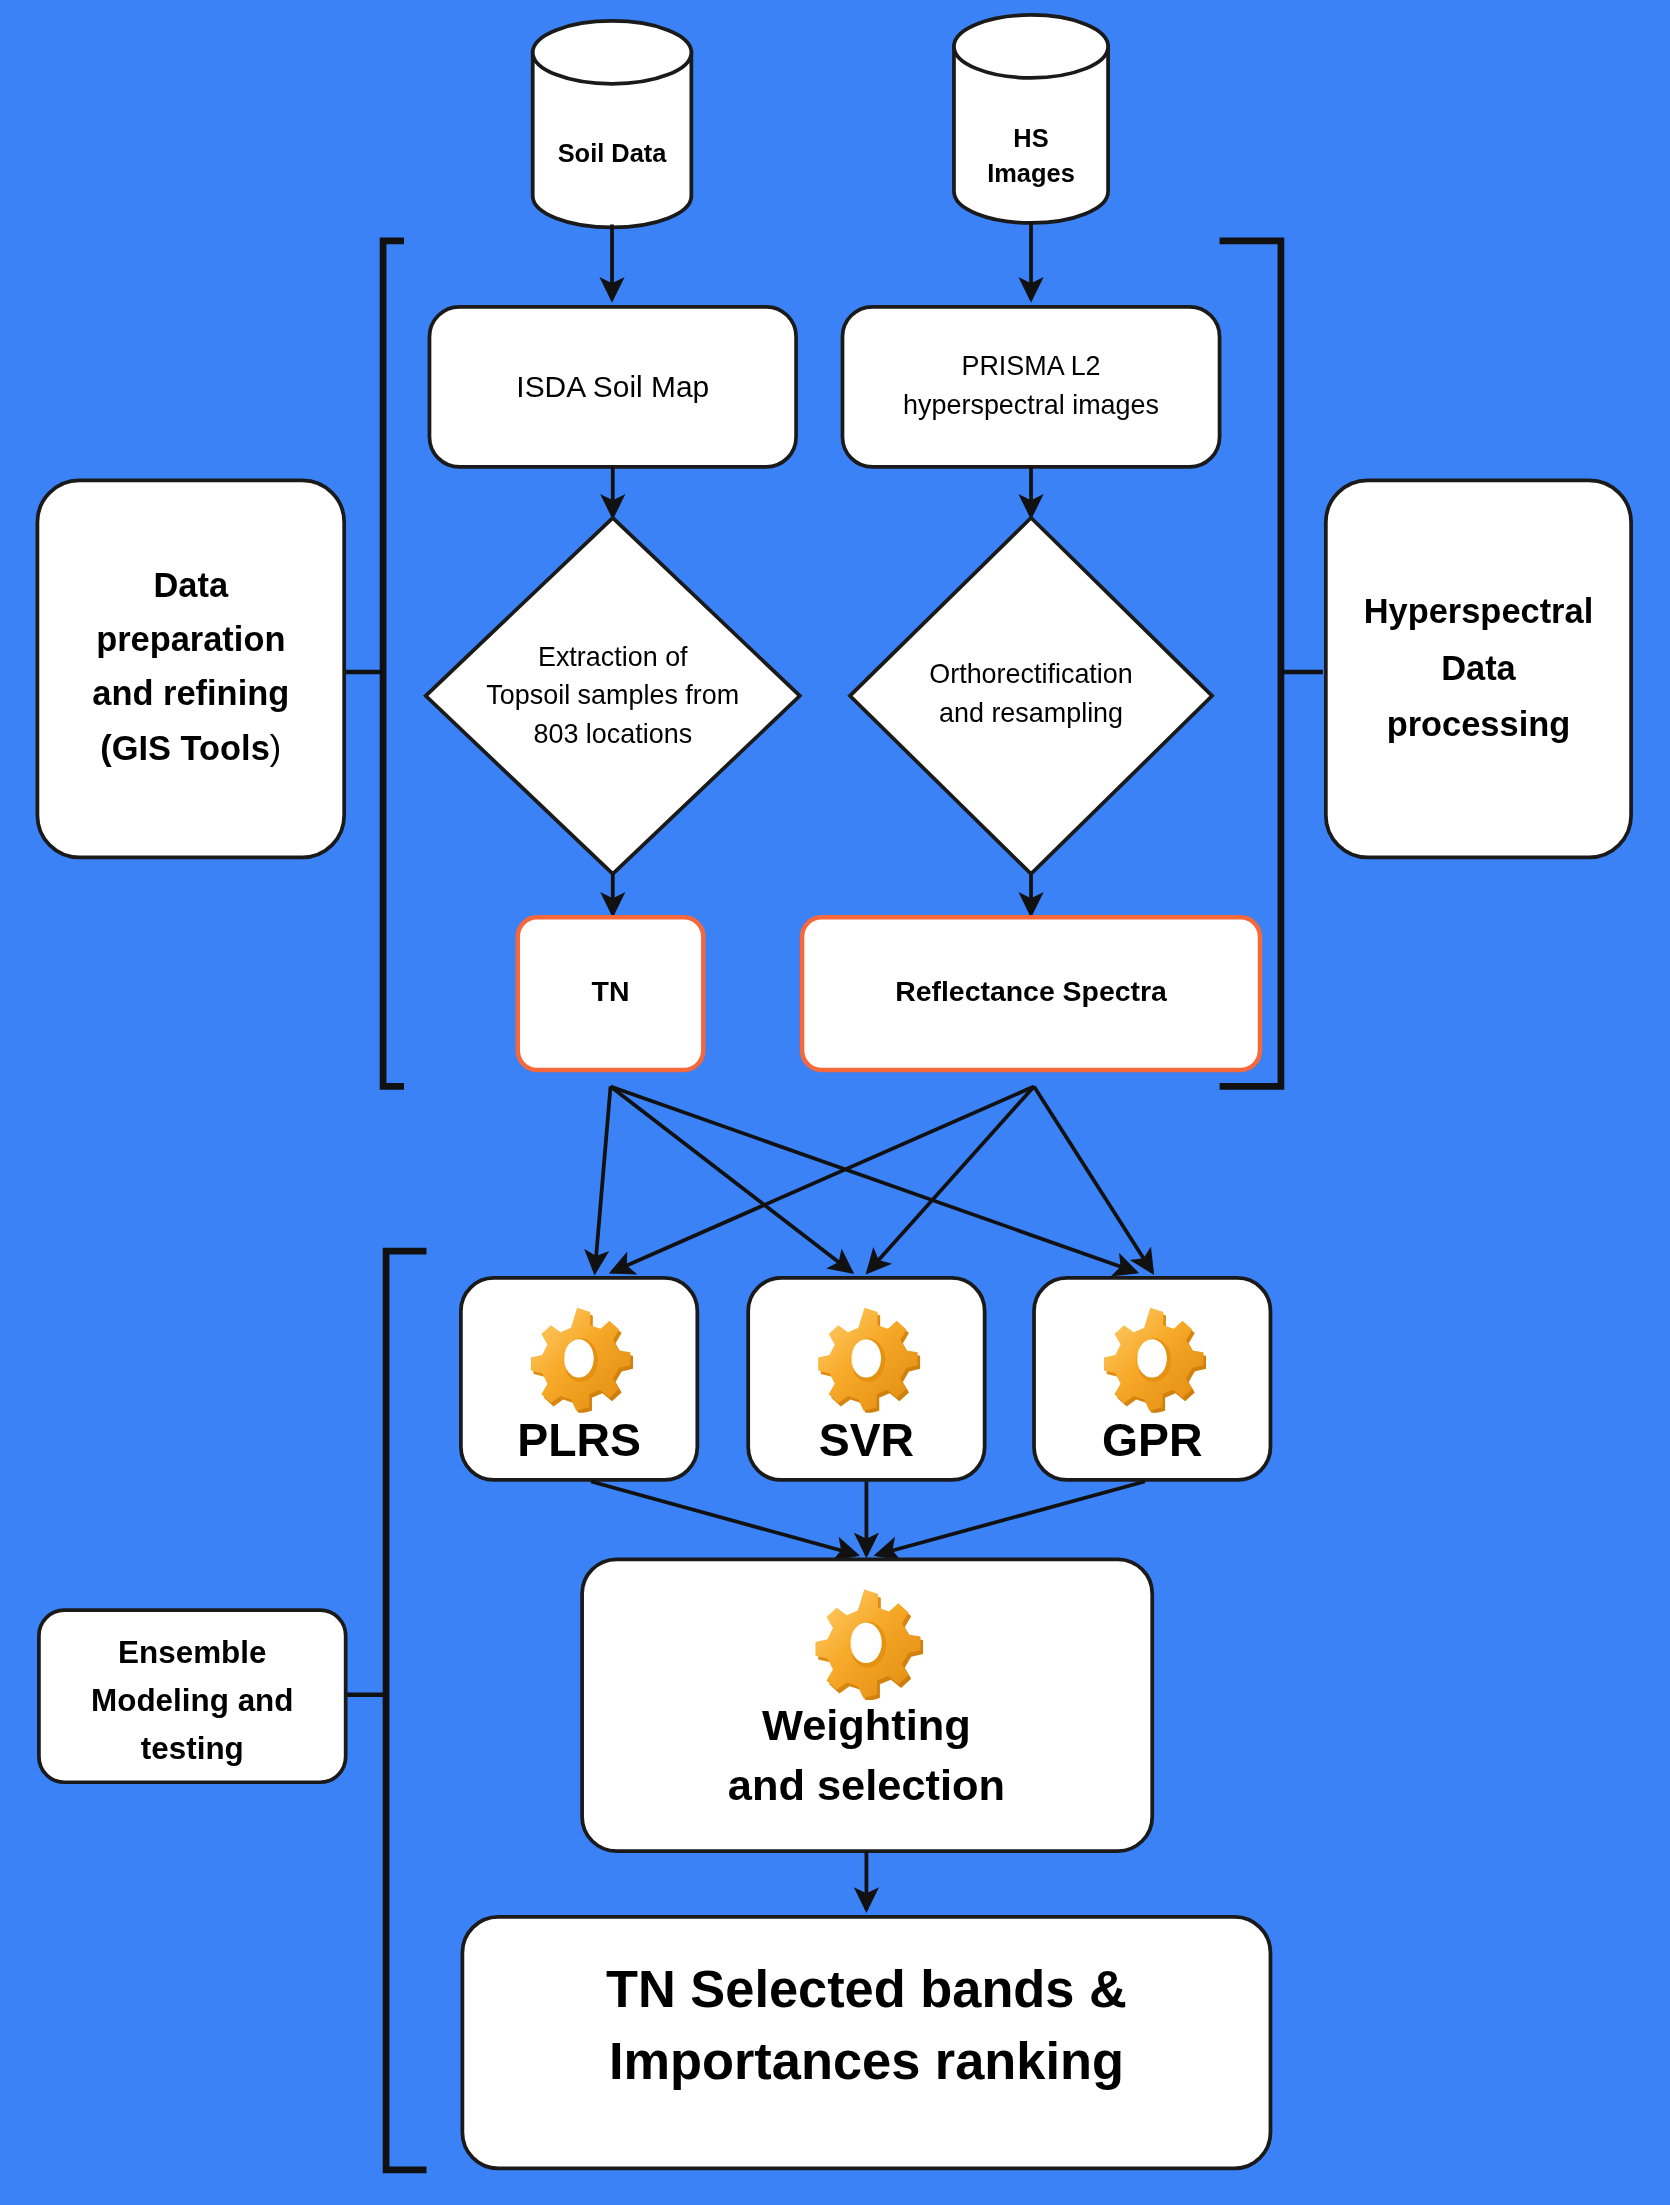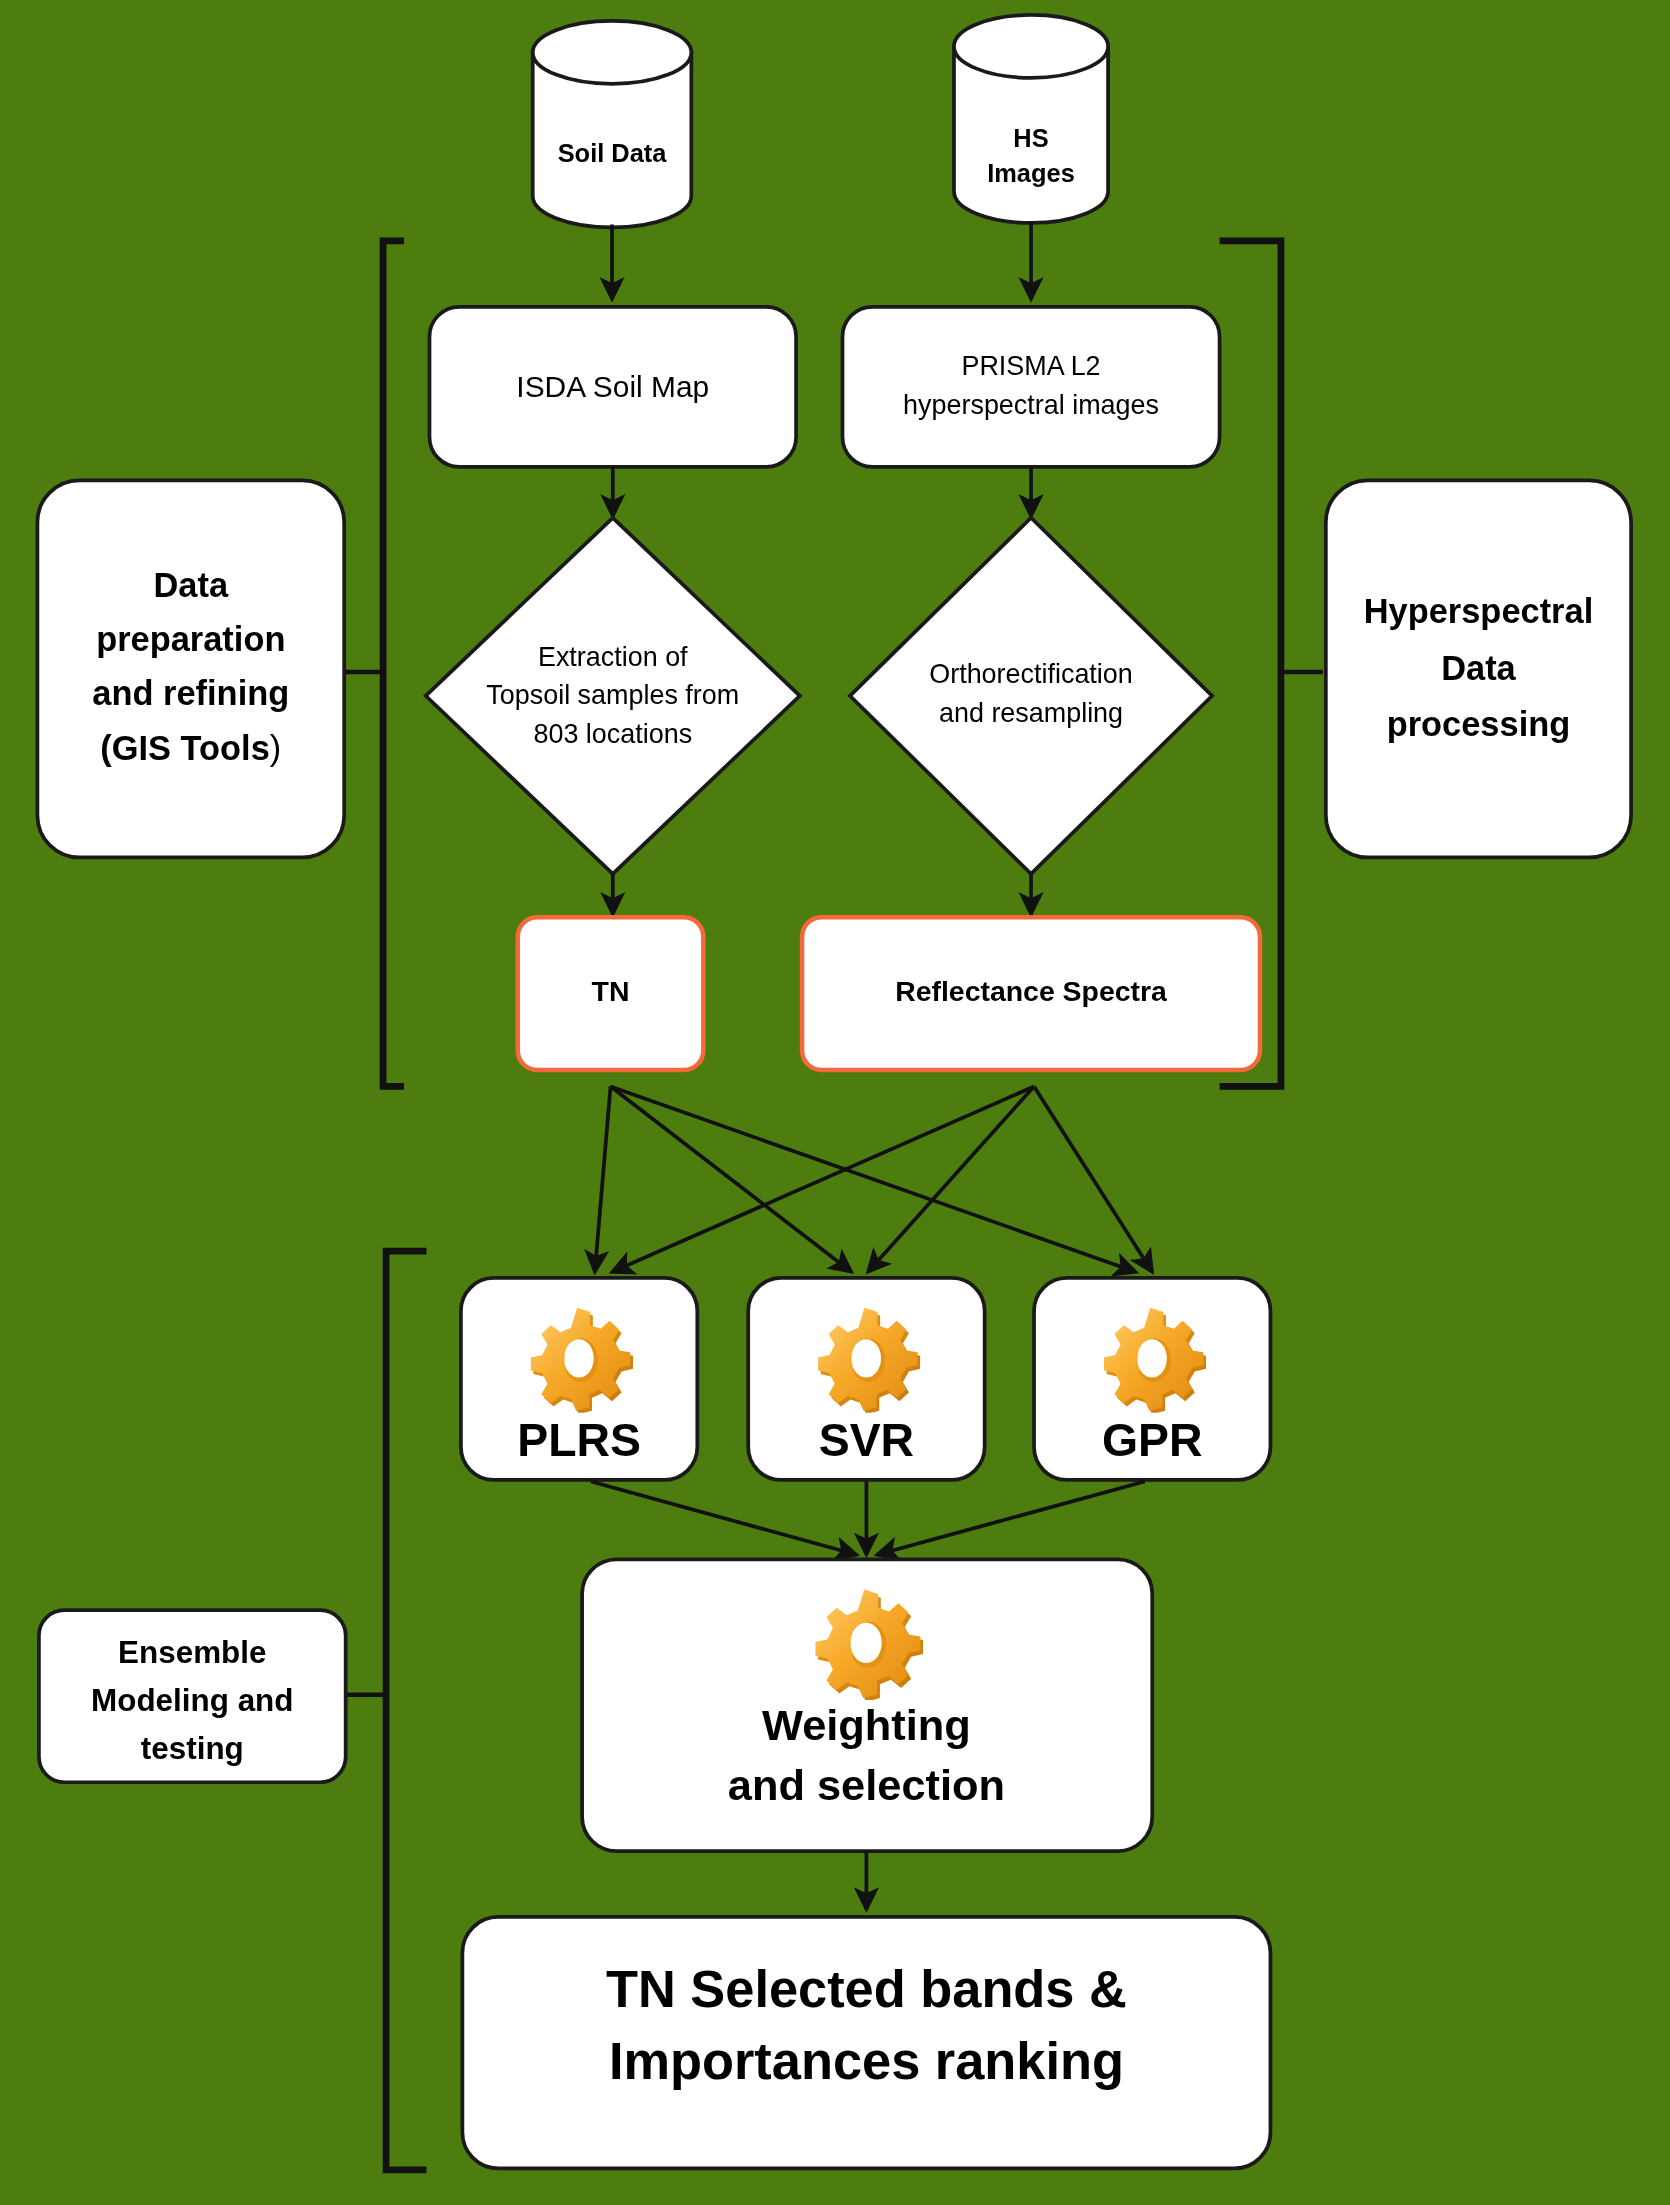--- a/index.html
+++ b/index.html
@@ -1,17 +1,17 @@
 <!DOCTYPE html>
 <html style="font-size:12px"><head>
 <meta charset="utf-8">
 <style>
   html,body{margin:0;padding:0;background:#ffffff;}
   body{width:1670px;height:2205px;font-family:"Liberation Sans",sans-serif;}
-  #stage{position:relative;width:1670px;height:2205px;overflow:hidden;background:#4d7c0f;}
+  #stage{position:relative;width:1670px;height:2205px;overflow:hidden;background:#3b82f6;}
   svg#canvas{position:absolute;left:0;top:0;width:1670px;height:2205px;}
   .shape-fill{fill:#ffffff;}
   .stroke-dark{stroke:#1a1a1a;}
   .stroke-orange{stroke:#f4683c;}
   text{font-family:"Liberation Sans",sans-serif;fill:#000000;dominant-baseline:middle;}
   .t-reg{font-size:40px;}
   .t-small{font-size:36px;}
   .t-cyl{font-size:34px;font-weight:bold;}
   .t-side{font-size:46px;font-weight:bold;}
   .t-side-sm{font-size:42px;font-weight:bold;}

